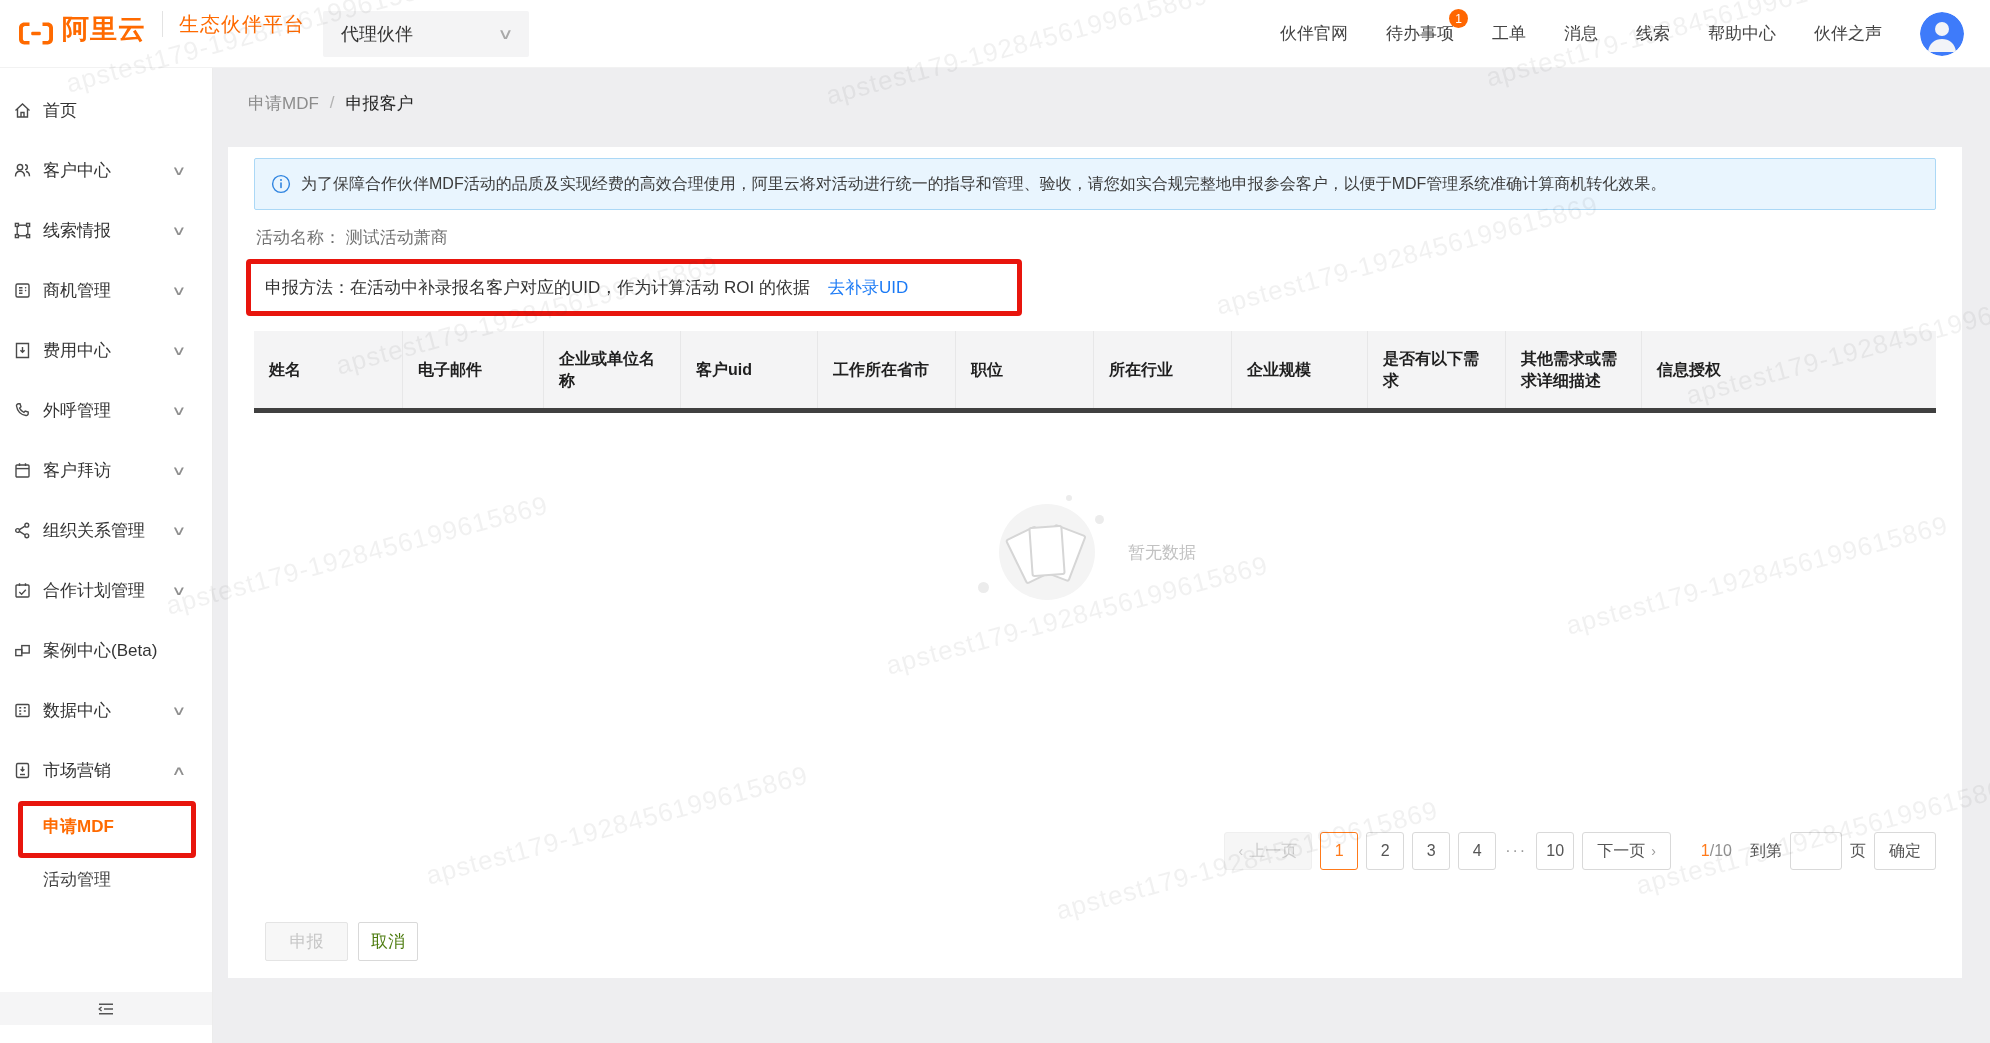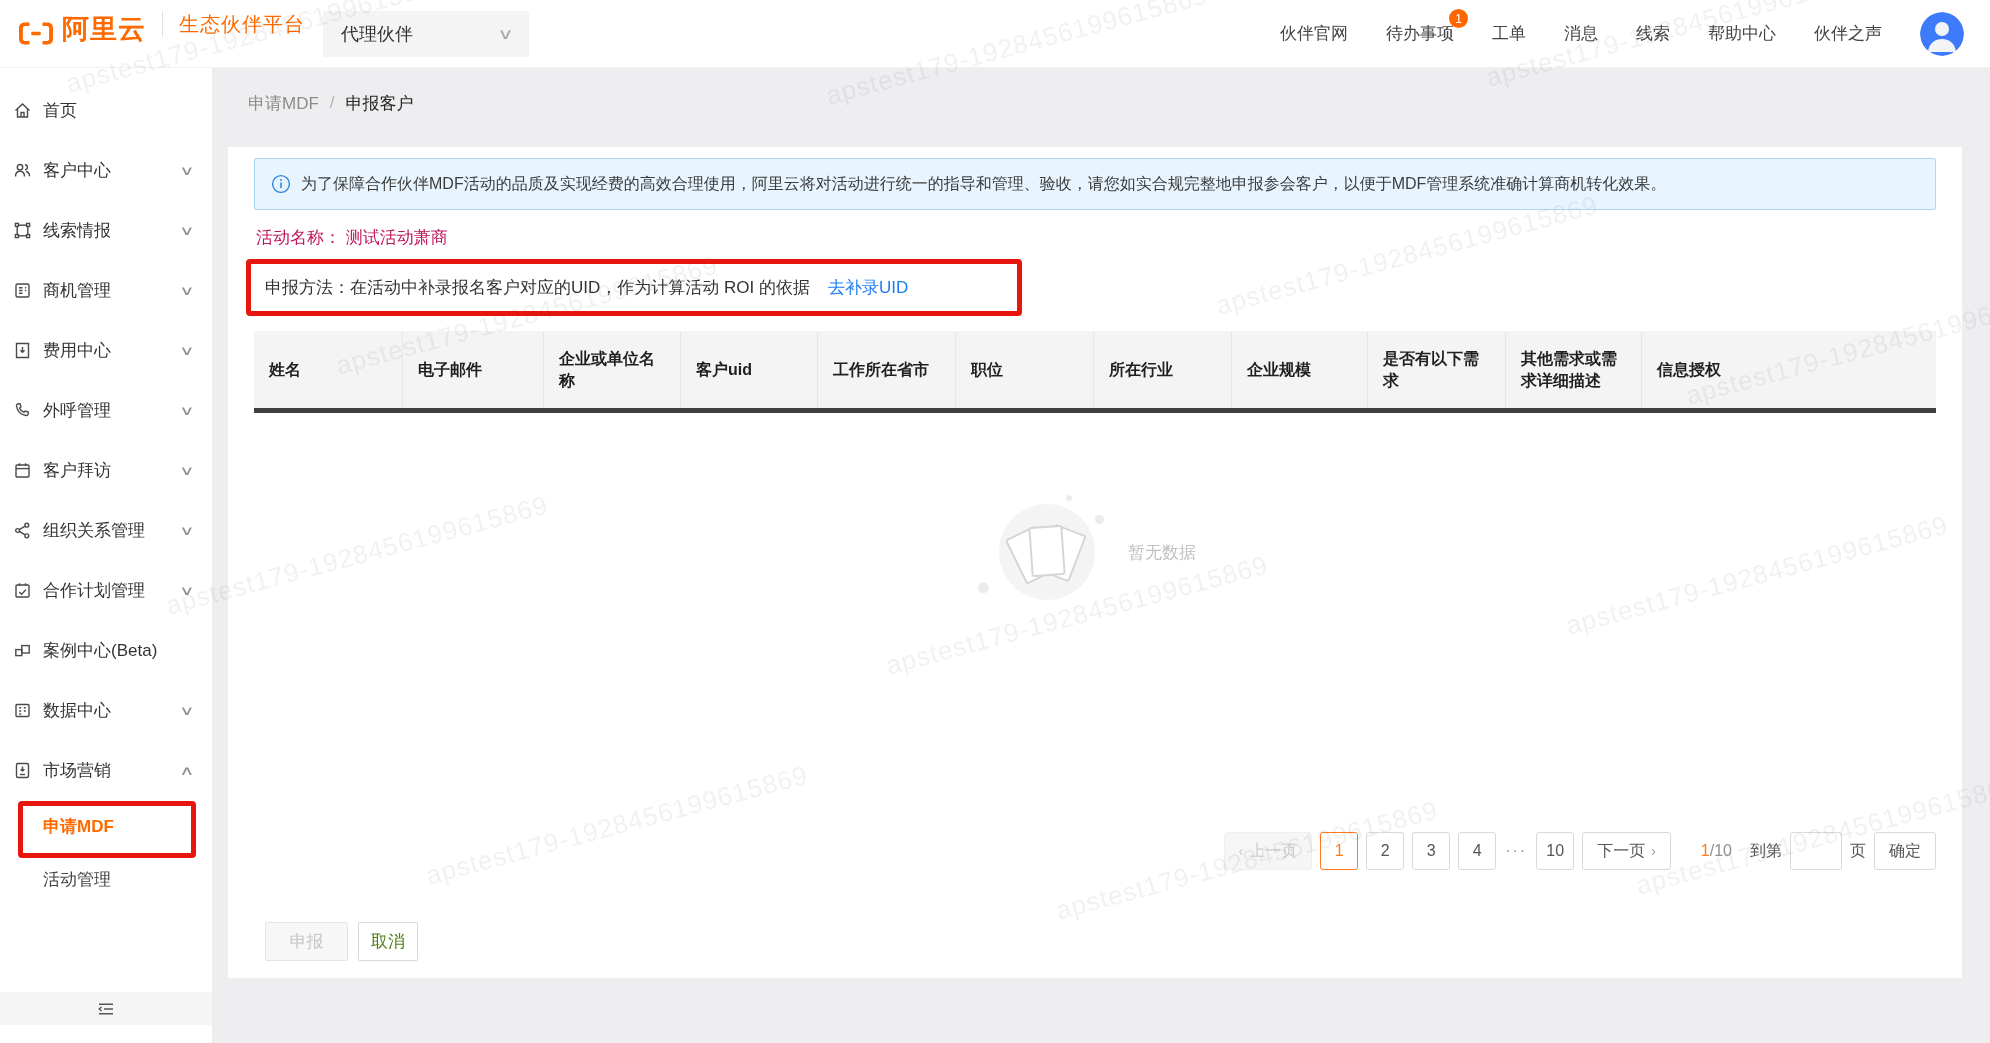--- a/index.html
+++ b/index.html
@@ -33,21 +33,21 @@
     display:flex; align-items:center; justify-content:center; padding:0 5px;
   }
   .avatar { width:44px; height:44px; border-radius:50%; overflow:hidden; cursor:pointer; }
   
   .sidebar {
     position:absolute; left:0; top:68px; width:213px; height:975px;
     background:#fff; border-right:1px solid #ececec; z-index:5;
   }
   .menu { padding-top:12px; }
   .menu-item {
-    height:60px; display:flex; align-items:center; padding:0 20px 0 13px;
+    height:60px; display:flex; align-items:center; padding:0 28px 0 13px;
     font-size:17px; color:#333; cursor:pointer;
   }
   .menu-item .mi-icon { width:19px; height:19px; margin-right:11px; flex:0 0 19px; }
   .menu-item .mi-label { flex:1; white-space:nowrap; }
   .menu-item .mi-chev { color:#8f8f8f; font-size:13px; transform:scaleX(1.6); }
   .submenu-item {
     height:53px; display:flex; align-items:center; padding-left:43px;
     font-size:17px; color:#444; cursor:pointer;
   }
   .submenu-item.active { color:#ff6a00; font-weight:bold; }
@@ -66,21 +66,21 @@
   .card {
     position:absolute; left:228px; top:147px; width:1734px; height:831px;
     background:#fff; padding:0 26px; z-index:3;
   }
   .notice-banner {
     margin-top:11px; width:1682px; height:52px; background:#e9f5fe;
     border:1px solid #abd8f6; border-radius:2px; display:flex; align-items:center;
     padding:0 16px; font-size:16px; color:#3c3c3c;
   }
   .notice-banner .info-ic { margin-right:10px; flex:0 0 20px; }
-  .activity-row { margin-top:16px; font-size:17px; color:#be185d; padding-left:2px; }
+  .activity-row { margin-top:16px; font-size:17px; color:#737373; padding-left:2px; }
   .method-box {
     position:relative; margin-top:10px; margin-left:-8px; width:776px; height:57px;
     border:5px solid #e8150d; border-radius:4px; display:flex; align-items:center;
     padding-left:14px; font-size:17px; color:#333;
   }
   .method-box .method-link { color:#1b7af5; margin-left:18px; cursor:pointer; }
   .table-head { margin-top:15px; width:1682px; height:82px; display:flex; border-bottom:5px solid #404040;justify-content:flex-end; }
   .th-cell {
     background:#f4f4f5; border-right:1px solid #e7e7e8; display:flex; align-items:center;
     padding:0 15px; font-size:16px; font-weight:bold; color:#1f1f1f;

